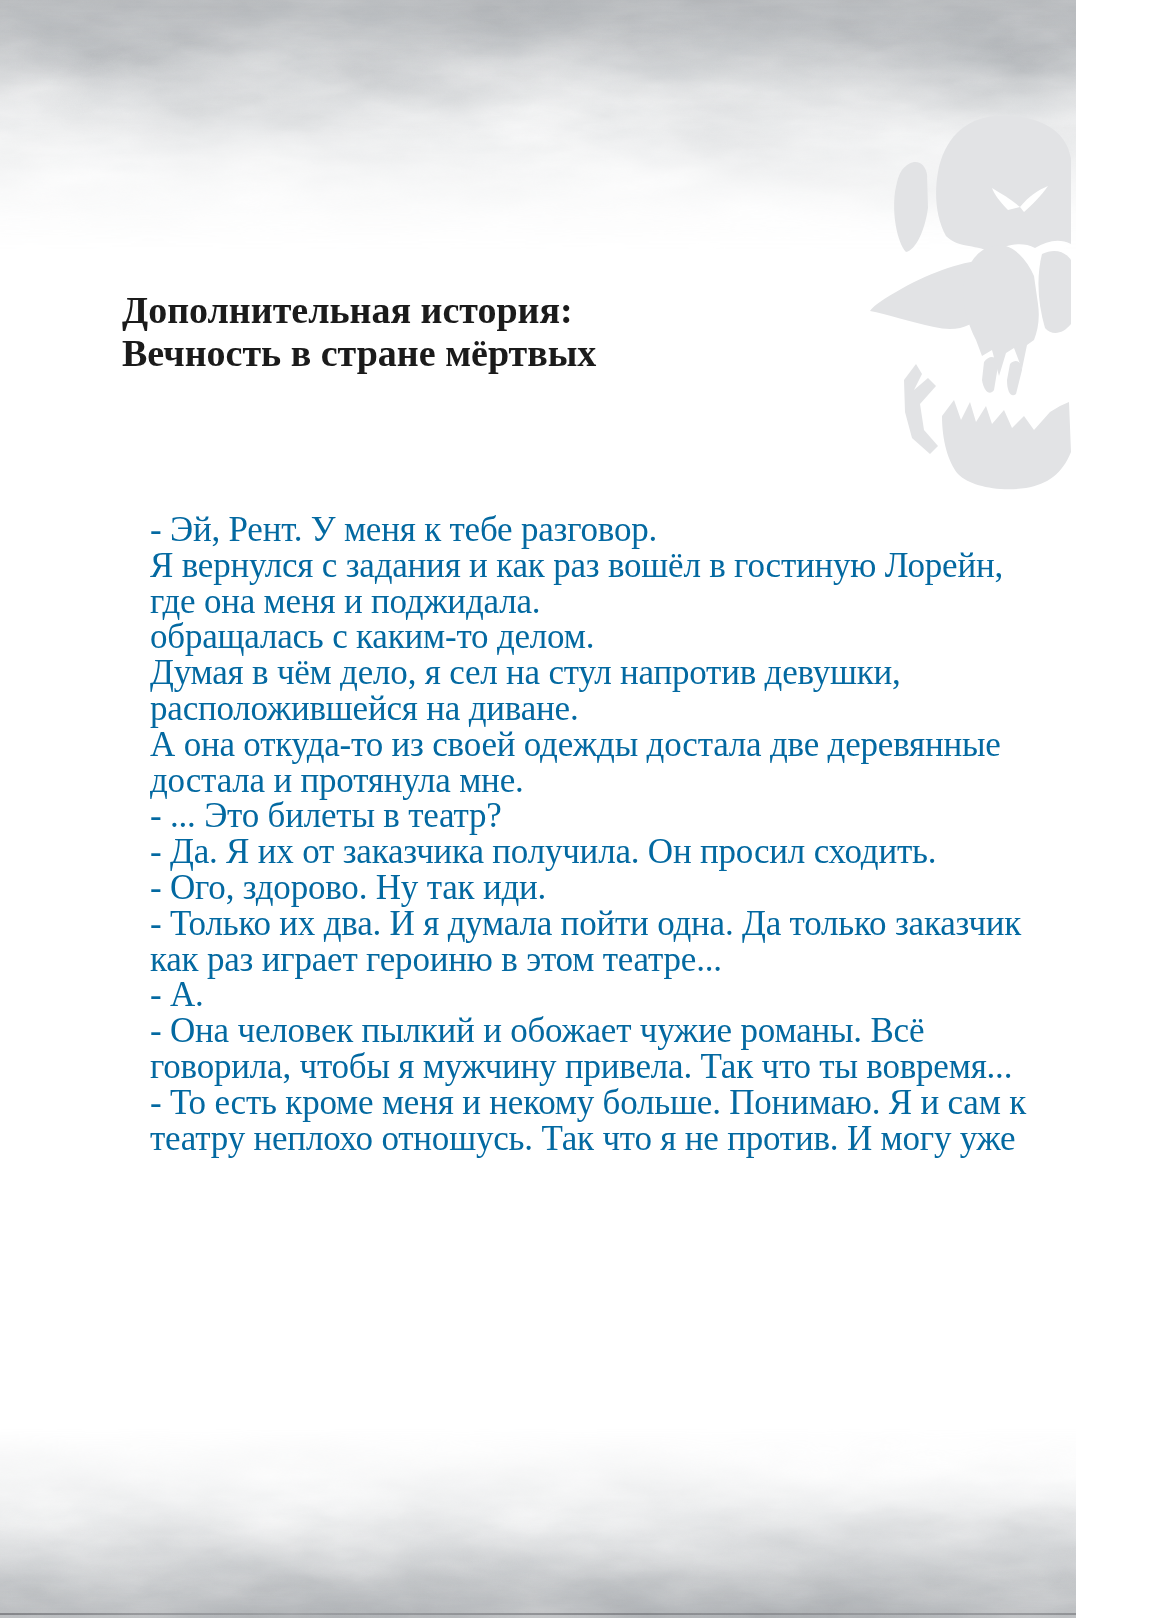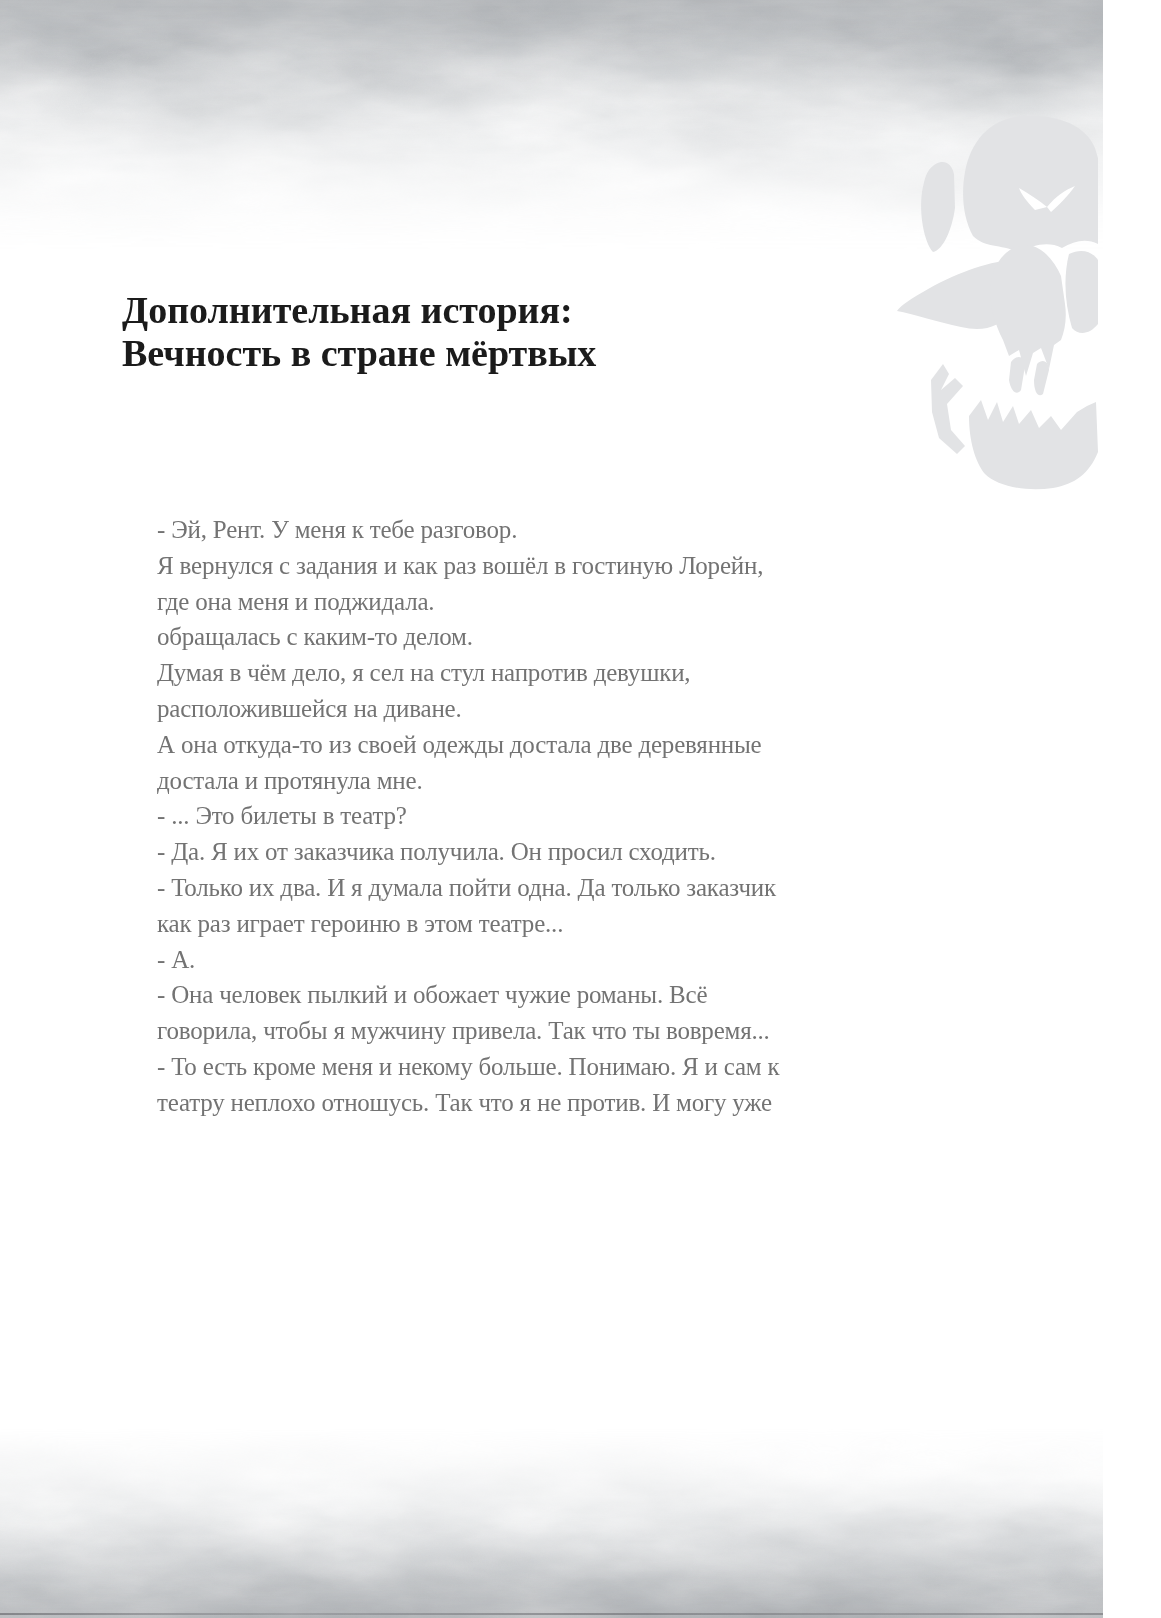--- a/index.html
+++ b/index.html
@@ -3,21 +3,20 @@
 <meta charset="utf-8">
 <style>
   html, body { margin: 0; padding: 0; background: #ffffff; }
   .page {
     position: relative;
     width: 1076px;
     height: 1618px;
     background: #ffffff;
     overflow: hidden;
     font-family: "Liberation Serif", serif;
-    padding-left: 27px;
   }
 
   
   .texture {
     position: absolute;
     left: 0;
     width: 1161px;
     pointer-events: none;
   }
   .texture-top {
@@ -65,25 +64,25 @@
     font-size: 38px;
     line-height: 43px;
     font-weight: 700;
     color: #1b1b1b;
   }
   .title .title-line { display: block; }
 
   
   .story {
     position: absolute;
-    left: 157px;
+    left: 150px;
     top: 512px;
     width: 860px;
-    color: #737373;
-    font-size: 25px;
+    color: #0369a1;
+    font-size: 35px;
     line-height: 35.8px;
     letter-spacing: -0.2px;
   }
   .story .line { white-space: pre; }
 </style>
 </head>
 <body>
 
 <div class="page">
 
@@ -182,20 +181,21 @@
     <div class="line">- Эй, Рент. У меня к тебе разговор.</div>
     <div class="line">Я вернулся с задания и как раз вошёл в гостиную Лорейн,</div>
     <div class="line">где она меня и поджидала.</div>
     <div class="line">обращалась с каким-то делом.</div>
     <div class="line">Думая в чём дело, я сел на стул напротив девушки,</div>
     <div class="line">расположившейся на диване.</div>
     <div class="line">А она откуда-то из своей одежды достала две деревянные</div>
     <div class="line">достала и протянула мне.</div>
     <div class="line">- ... Это билеты в театр?</div>
     <div class="line">- Да. Я их от заказчика получила. Он просил сходить.</div>
+    <div class="line">- Ого, здорово. Ну так иди.</div>
     <div class="line">- Только их два. И я думала пойти одна. Да только заказчик</div>
     <div class="line">как раз играет героиню в этом театре...</div>
     <div class="line">- А.</div>
     <div class="line">- Она человек пылкий и обожает чужие романы. Всё</div>
     <div class="line">говорила, чтобы я мужчину привела. Так что ты вовремя...</div>
     <div class="line">- То есть кроме меня и некому больше. Понимаю. Я и сам к</div>
     <div class="line">театру неплохо отношусь. Так что я не против. И могу уже</div>
   </div>
 
 </div>

